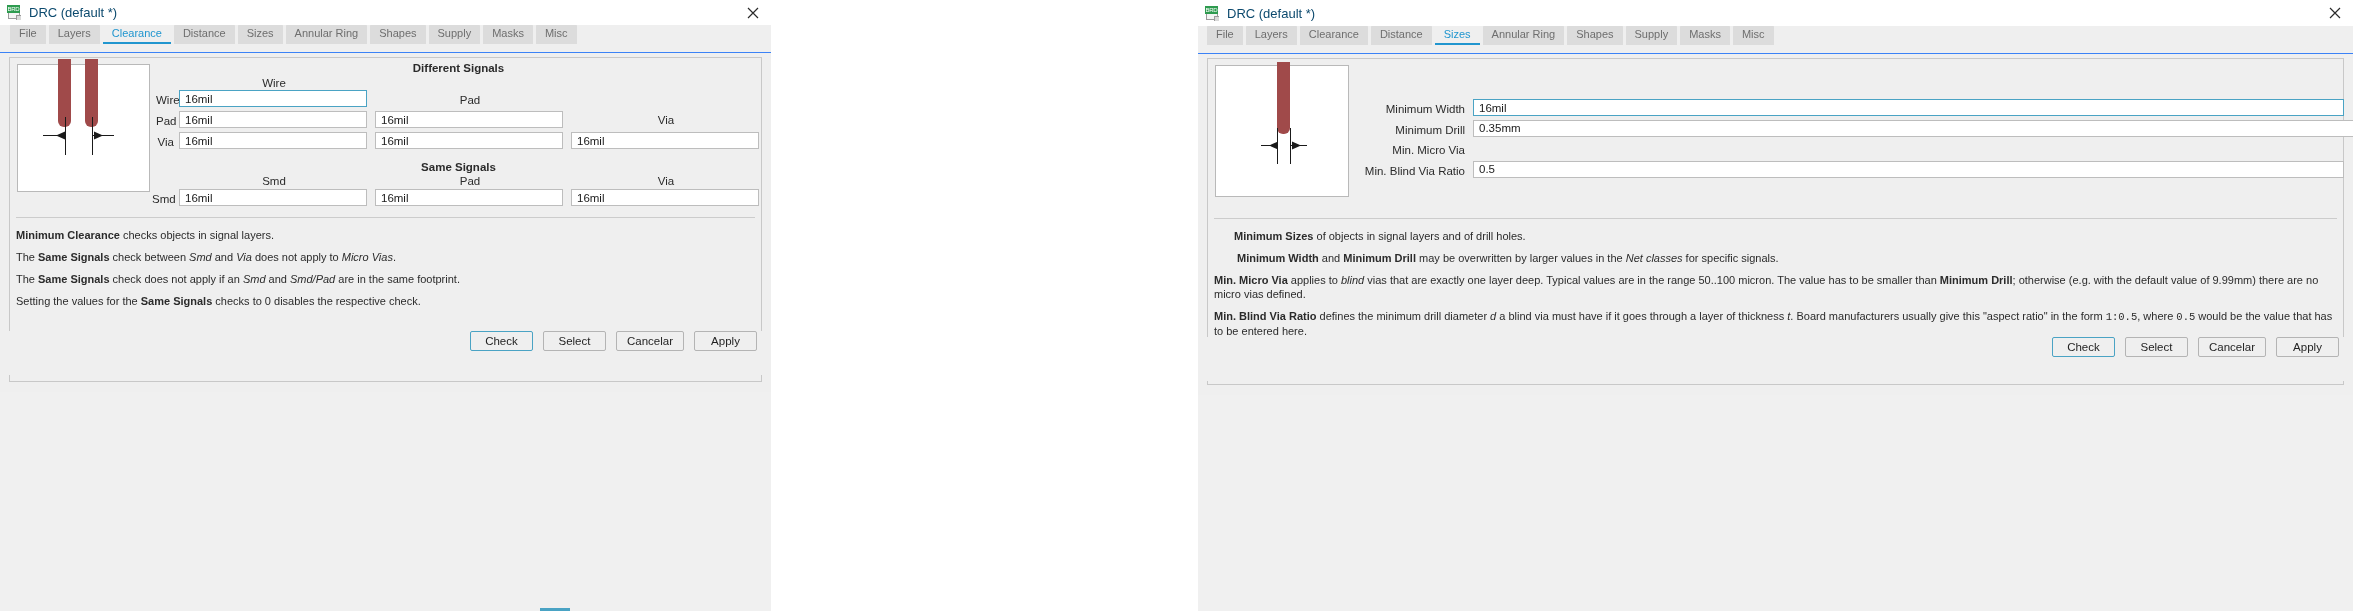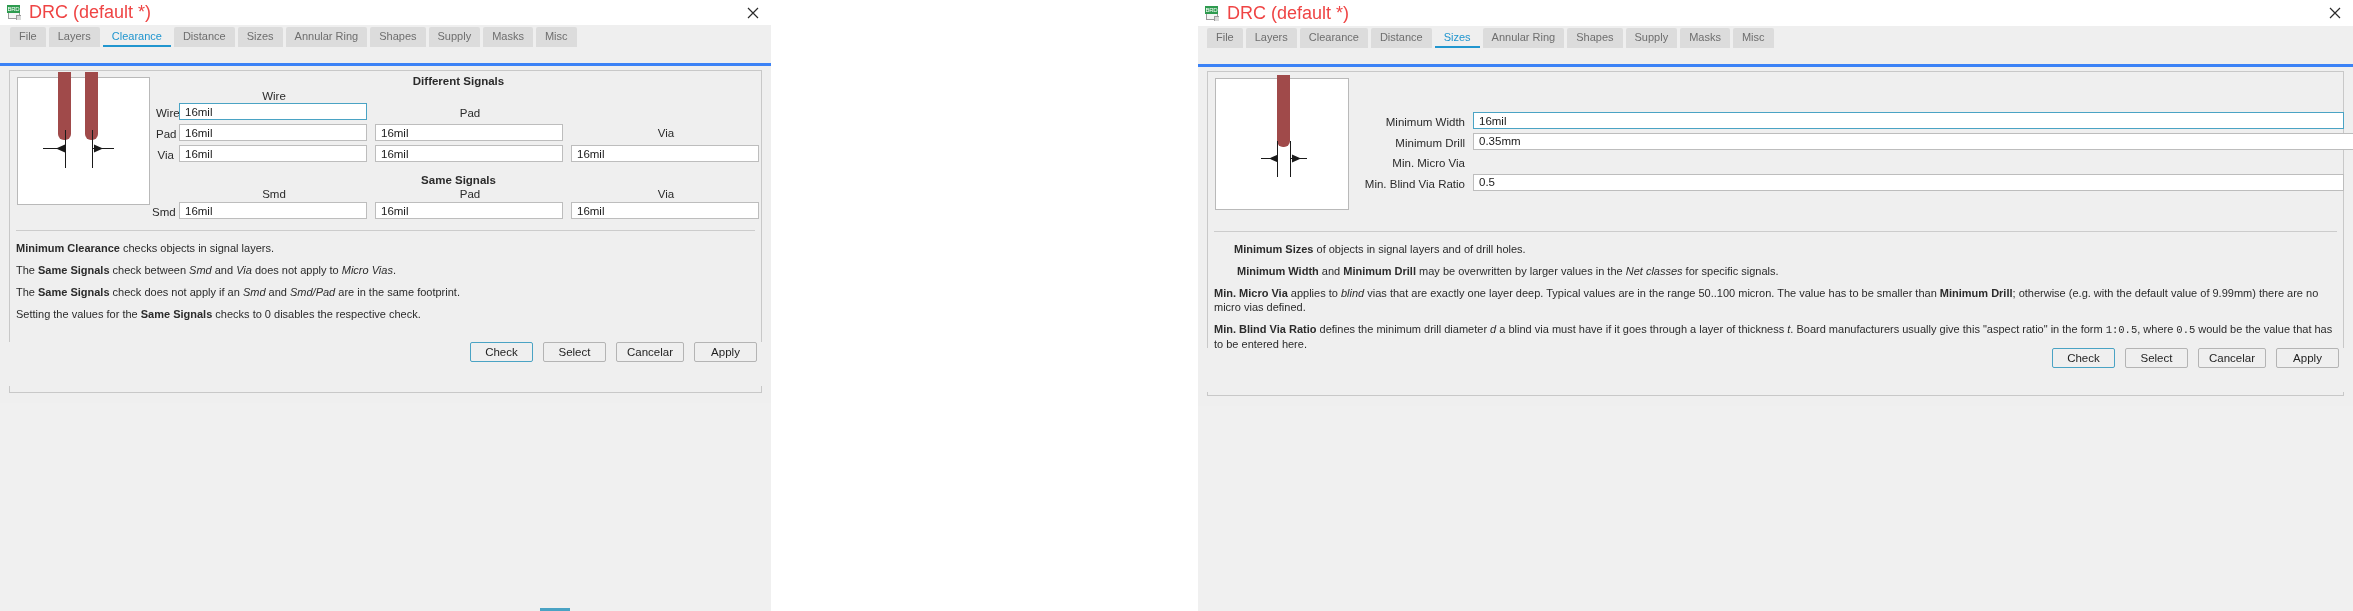--- a/index.html
+++ b/index.html
@@ -34,34 +34,34 @@
   }
   .title-icon .fold {
     position: absolute; right: 1px; bottom: 0px; width: 5px; height: 5px;
     background: #d9d9d9; border-left: 1px solid #9a9a9a; border-top: 1px solid #9a9a9a;
   }
   .title-icon .brd {
     position: absolute; left: 0px; top: 0px; width: 13px; height: 8px;
     background: #2e9b4f; color: #fff; font-size: 6px; line-height: 8px;
     text-align: center; font-family: "Liberation Sans", sans-serif; letter-spacing: -0.3px;
   }
-  .title-text { font-size: 18px; color: #ef4444; white-space: nowrap; }
+  .title-text { font-size: 13px; color: #0c4a6e; white-space: nowrap; }
   .win-close {
     position: absolute; right: 10px; top: 50%; transform: translateY(-50%);
     width: 16px; height: 16px; cursor: pointer;
     color: #2b2b2b;
   }
   .win-close svg { display: block; }
 
   
   .tabstrip {
     background: #efefef;
     padding: 6px 0 16px 10px;
-    display: flex; align-items: flex-end; gap: 3px;
-    height: 38px;
+    display: flex; align-items: center; gap: 3px;
+    height: 27px;
   }
   .win-right .tabstrip { padding-left: 9px; }
   .tab {
     background: #dcdcdc;
     color: #6e6e6e;
     font-size: 11px;
     padding: 3px 9px 4px 9px;
     border-radius: 2px 2px 0 0;
     line-height: 13px;
     white-space: nowrap;
@@ -70,21 +70,21 @@
   .tab.selected {
     background: #efefef;
     color: #2196cf;
     box-shadow: inset 0 -2px 0 0 #2196cf;
   }
 
   
   .panel {
     position: relative;
     background: #efefef;
-    border-top: 3px solid #3b82f6;
+    border-top: 1px solid #3b82f6;
     padding: 0;
   }
   .win-left .panel  { height: 340px; }
   .win-right .panel { height: 342px; }
 
   .content-box {
     position: absolute; left: 9px; right: 9px; top: 4px; bottom: 10px;
     background: #efefef;
     border: 1px solid #c8c8c8;
   }

